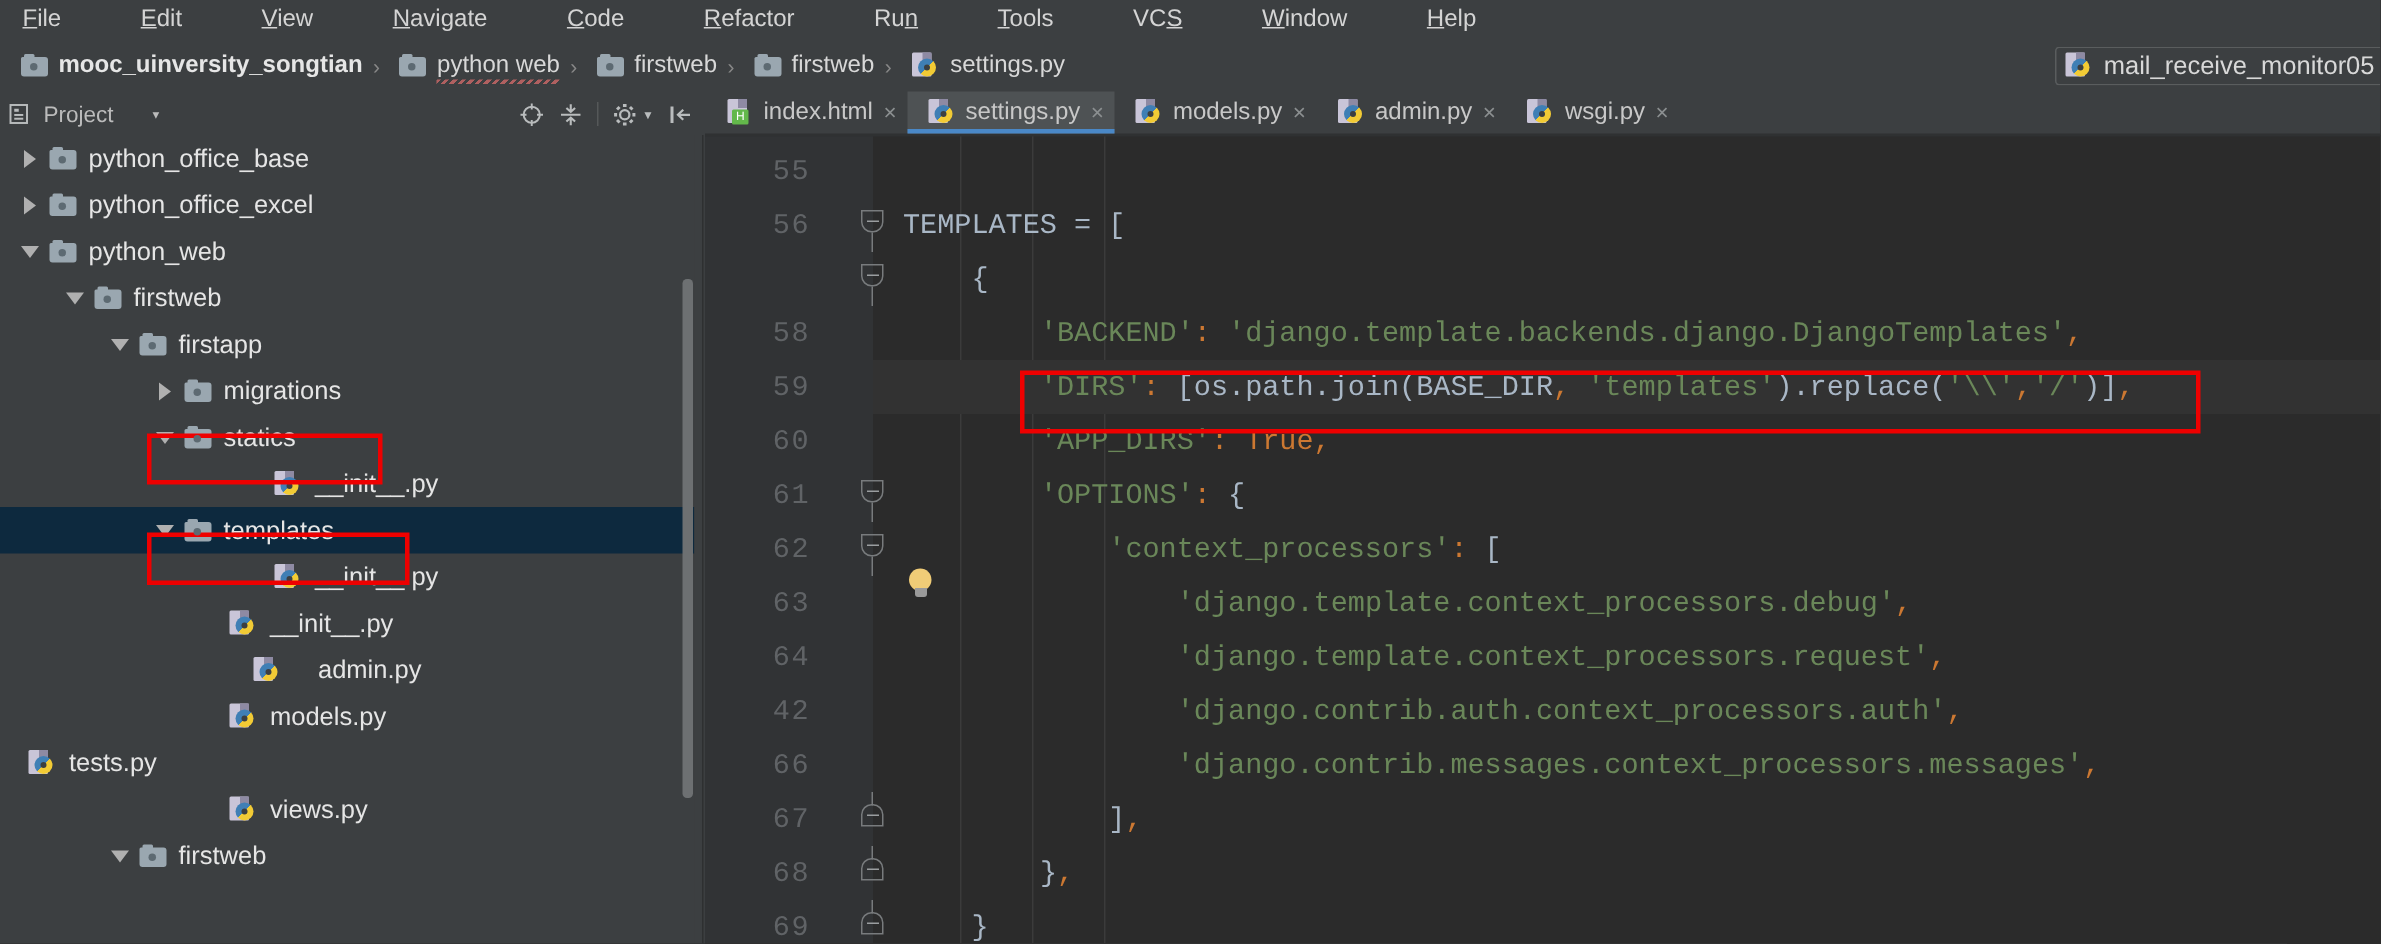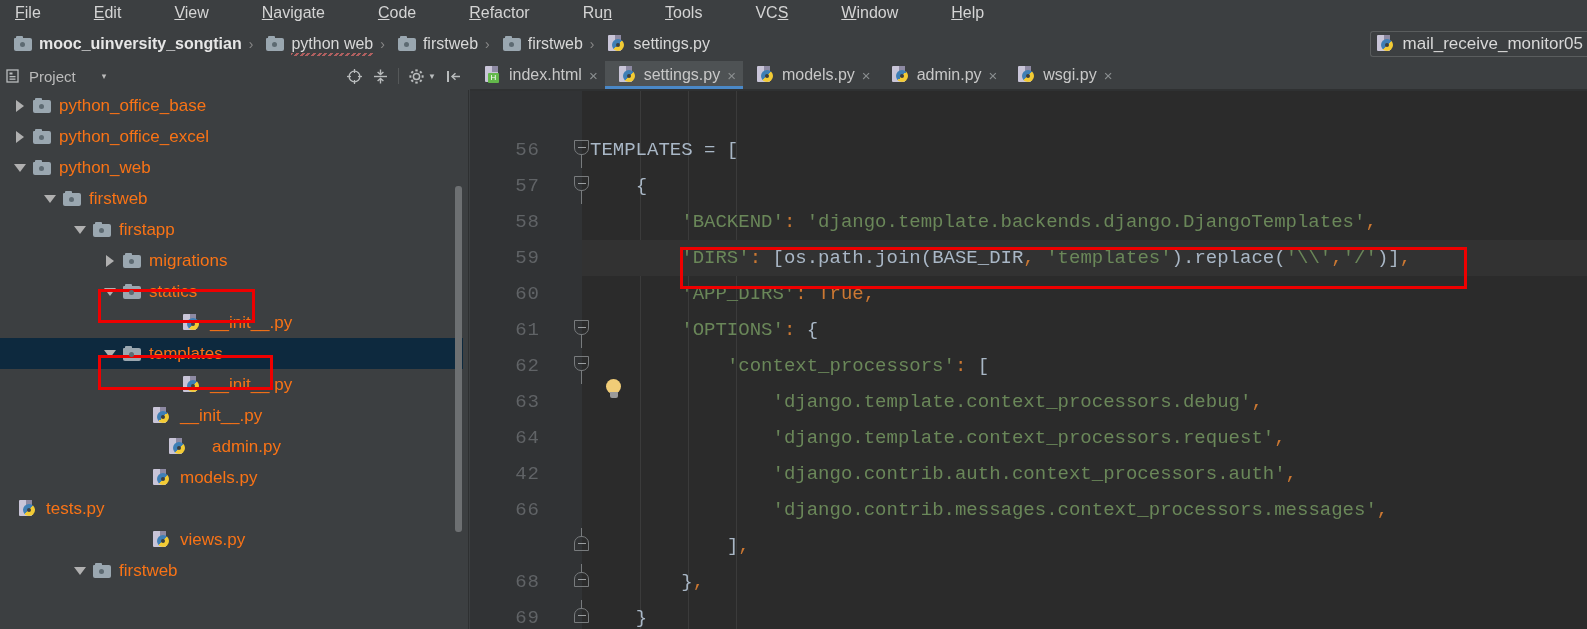--- a/index.html
+++ b/index.html
@@ -81,21 +81,21 @@
   
   .tree{
     position:absolute;left:0;top:90px;width:463px;height:539px;
     background:#3c3f41;overflow:hidden;
   }
   .trow{
     height:31px;display:flex;align-items:center;box-sizing:border-box;
     white-space:nowrap;position:relative;cursor:default;
   }
   .trow.sel{background:#0d293e;}
-  .trow .tl{font-size:17px;color:#f97316;margin-left:7px;}
+  .trow .tl{font-size:17px;color:#e5e5e5;margin-left:7px;}
   .arrow{width:13px;height:13px;flex:none;position:relative;}
   .arrow.closed::before{
     content:"";position:absolute;left:2px;top:1px;
     border-left:8px solid #b0b0b0;border-top:6px solid transparent;border-bottom:6px solid transparent;
   }
   .arrow.open::before{
     content:"";position:absolute;left:0px;top:3px;
     border-top:8px solid #b0b0b0;border-left:6px solid transparent;border-right:6px solid transparent;
   }
   .arrow.none{visibility:hidden;}
@@ -201,21 +201,21 @@
   }
 
   .codearea{
     position:absolute;left:112px;top:0;width:1005px;height:539px;
   }
   .cline{
     position:absolute;left:0;height:36px;width:1005px;display:flex;align-items:center;
     font-family:"Liberation Mono", monospace;font-size:19px;white-space:pre;
   }
   .cline.current{background:#323232;}
-  .code-text{padding-left:8px;}
+  .code-text{padding-left:8px;margin-left:12px;}
   
   .k{color:#cc7832;}      
   .n{color:#a9b7c6;}      
   .s{color:#6a8759;}
   .op{color:#a9b7c6;}
   
   .iguide{position:absolute;top:0;width:1px;height:539px;background:#3b3b3b;}
 
   .ed-topline{
     position:absolute;left:470px;top:90px;width:1117px;height:1px;background:#2f3132;
@@ -520,30 +520,30 @@
           <span class="dot"></span>
         </span>
         <span class="tl">firstweb</span>
       </div>
     </div>
   <div class="tree-sb"></div>
   <div class="tree-divider"></div>
 
   <div class="editor">
     <div class="gutter" id="gutter">
+        <div class="gutter-line" style="top: 6px;">
+          <span class="lnum">55</span>
+        </div>
         <div class="gutter-line" style="top: 42px;">
           <span class="lnum">56</span>
         </div>
         <div class="fold" style="top: 42px;">
           <span class="shp topdown"></span>
           <span class="stem" style="top:23px;height:13px;"></span>
         </div>
-        <div class="gutter-line" style="top: 78px;">
-          <span class="lnum">57</span>
-        </div>
         <div class="fold" style="top: 78px;">
           <span class="shp topdown"></span>
           <span class="stem" style="top:23px;height:13px;"></span>
         </div>
         <div class="gutter-line" style="top: 114px;">
           <span class="lnum">58</span>
         </div>
         <div class="gutter-line" style="top: 150px;">
           <span class="lnum">59</span>
         </div>
@@ -568,20 +568,23 @@
           <span class="lnum">63</span>
         </div>
         <div class="gutter-line" style="top: 330px;">
           <span class="lnum">64</span>
         </div>
         <div class="gutter-line" style="top: 366px;">
           <span class="lnum">42</span>
         </div>
         <div class="gutter-line" style="top: 402px;">
           <span class="lnum">66</span>
+        </div>
+        <div class="gutter-line" style="top: 438px;">
+          <span class="lnum">67</span>
         </div>
         <div class="fold" style="top: 438px;">
           <span class="shp bottomup"></span>
           <span class="stem" style="top:0px;height:9px;"></span>
         </div>
         <div class="gutter-line" style="top: 474px;">
           <span class="lnum">68</span>
         </div>
         <div class="fold" style="top: 474px;">
           <span class="shp bottomup"></span>

